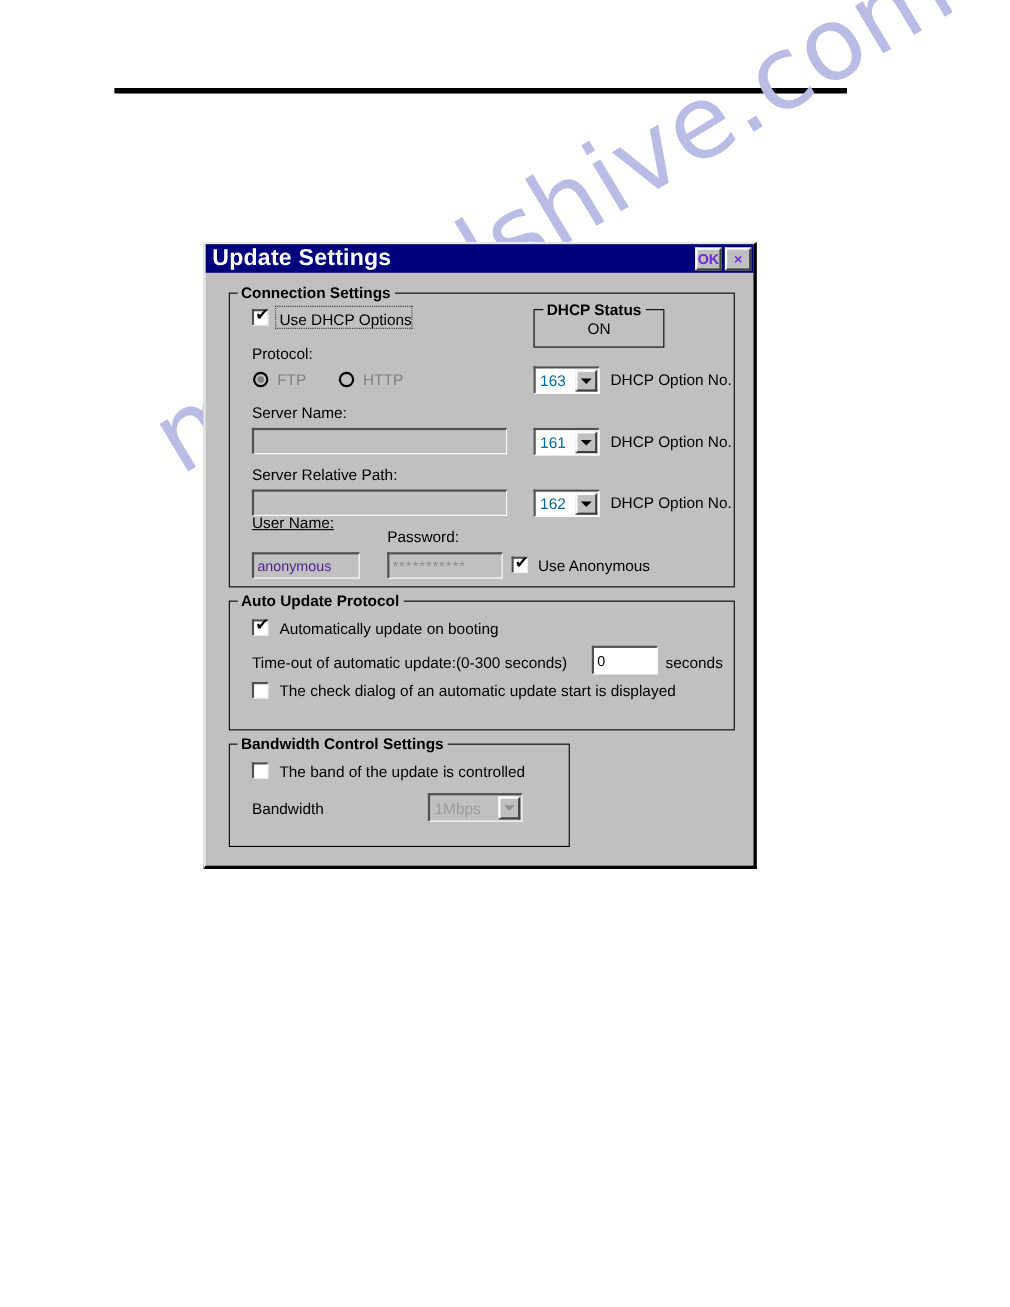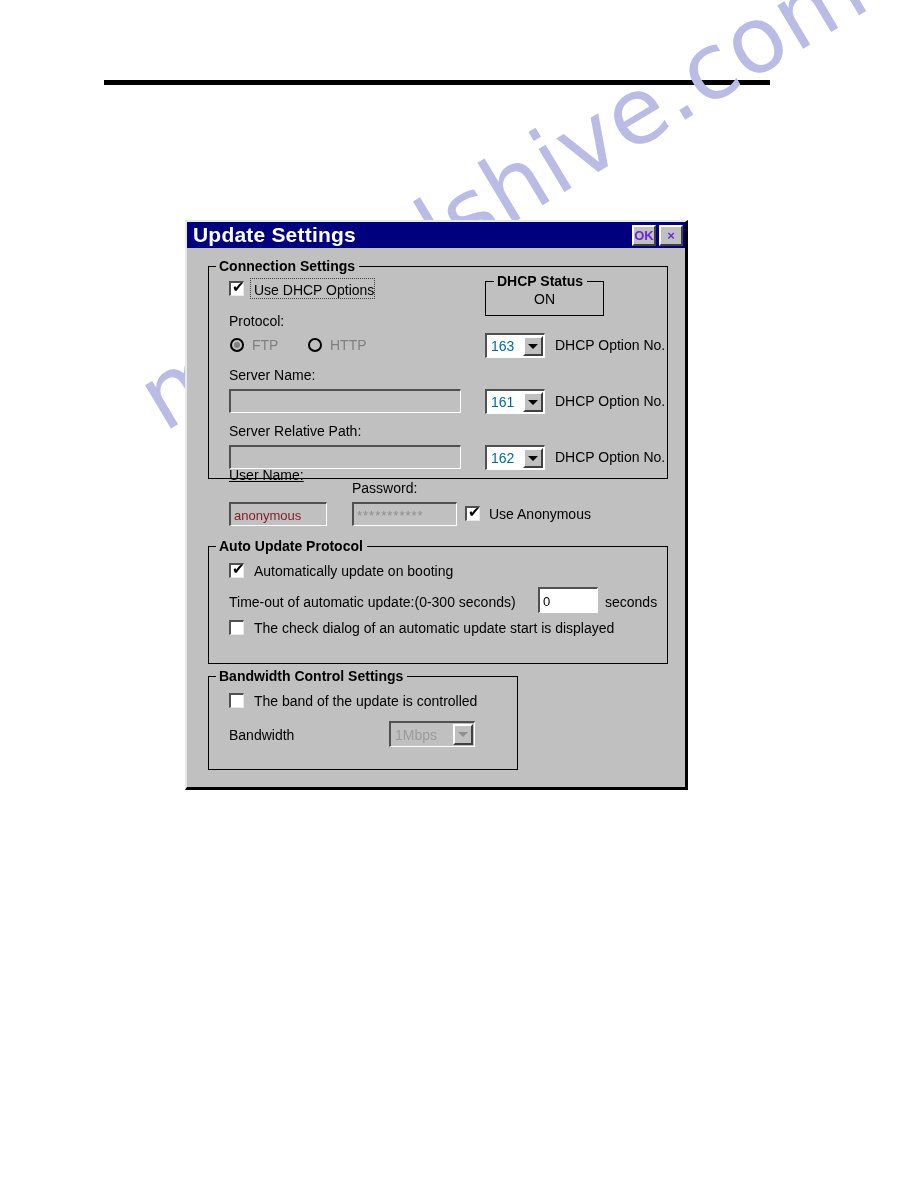--- a/index.html
+++ b/index.html
@@ -110,21 +110,21 @@
     top: -9px;
     left: 7px;
     background: #c0c0c0;
     padding: 0 4px 0 3px;
     font-size: 14px;
     font-weight: bold;
     color: #000000;
     white-space: nowrap;
   }
 
-  #grp-connection { left: 21px;  top: 18px;  width: 460px; height: 213px; padding-left: 36px; }
+  #grp-connection { left: 21px;  top: 18px;  width: 460px; height: 268px; padding-left: 36px; }
   #grp-auto       { left: 21px;  top: 298px; width: 460px; height: 118px; }
   #grp-band       { left: 21px;  top: 428px; width: 310px; height: 94px; }
 
   
   #grp-dhcp-status {
     left: 276px; top: 14px; width: 119px; height: 35px;
   }
   #grp-dhcp-status .group-title { left: 8px; }
   .dhcp-status-value {
     position: absolute;
@@ -205,21 +205,21 @@
   .field .val {
     position: absolute;
     left: 3px;
     top: 50%;
     transform: translateY(-50%);
     font-size: 13px;
     color: #000000;
     white-space: nowrap;
     letter-spacing: 0;
   }
-  .field .val.dim { color: #7f1d1d; }
+  .field .val.dim { color: #4c1d95; }
   .field .val.stars { letter-spacing: 1px; color: #8d8d8d; }
 
   
   .combo {
     position: absolute;
     background: #ffffff;
     border-top: 2px solid #505050;
     border-left: 2px solid #505050;
     border-right: 1px solid #ffffff;
     border-bottom: 1px solid #ffffff;

